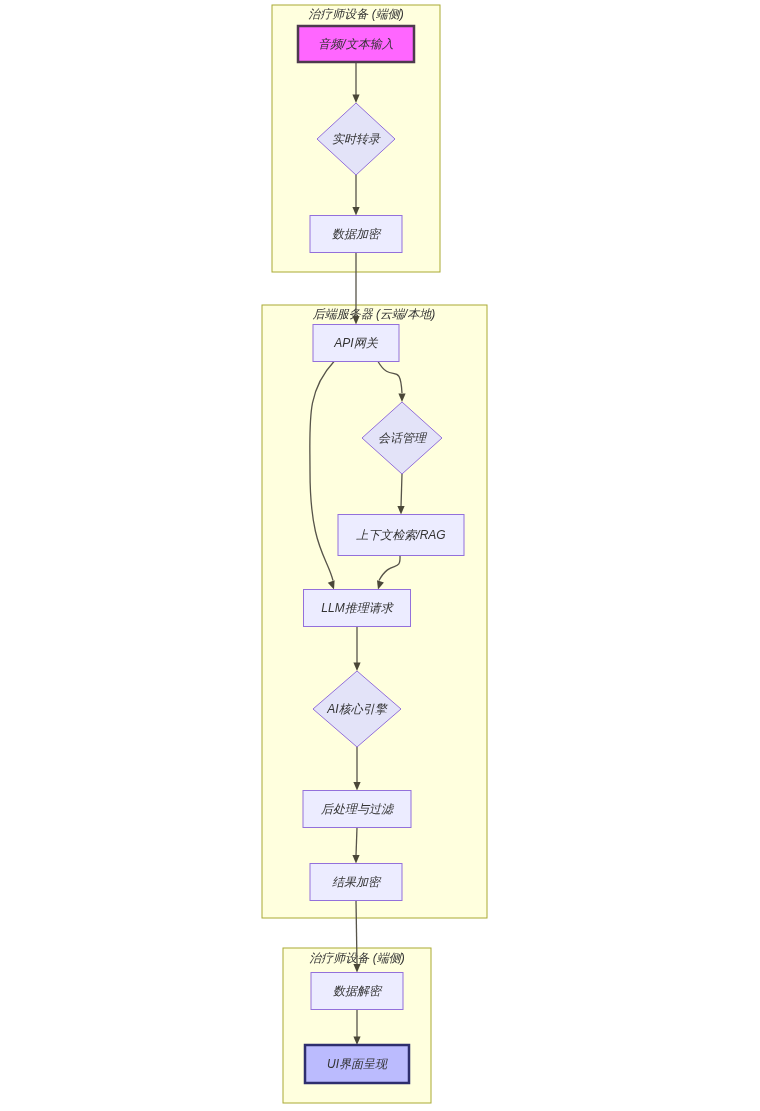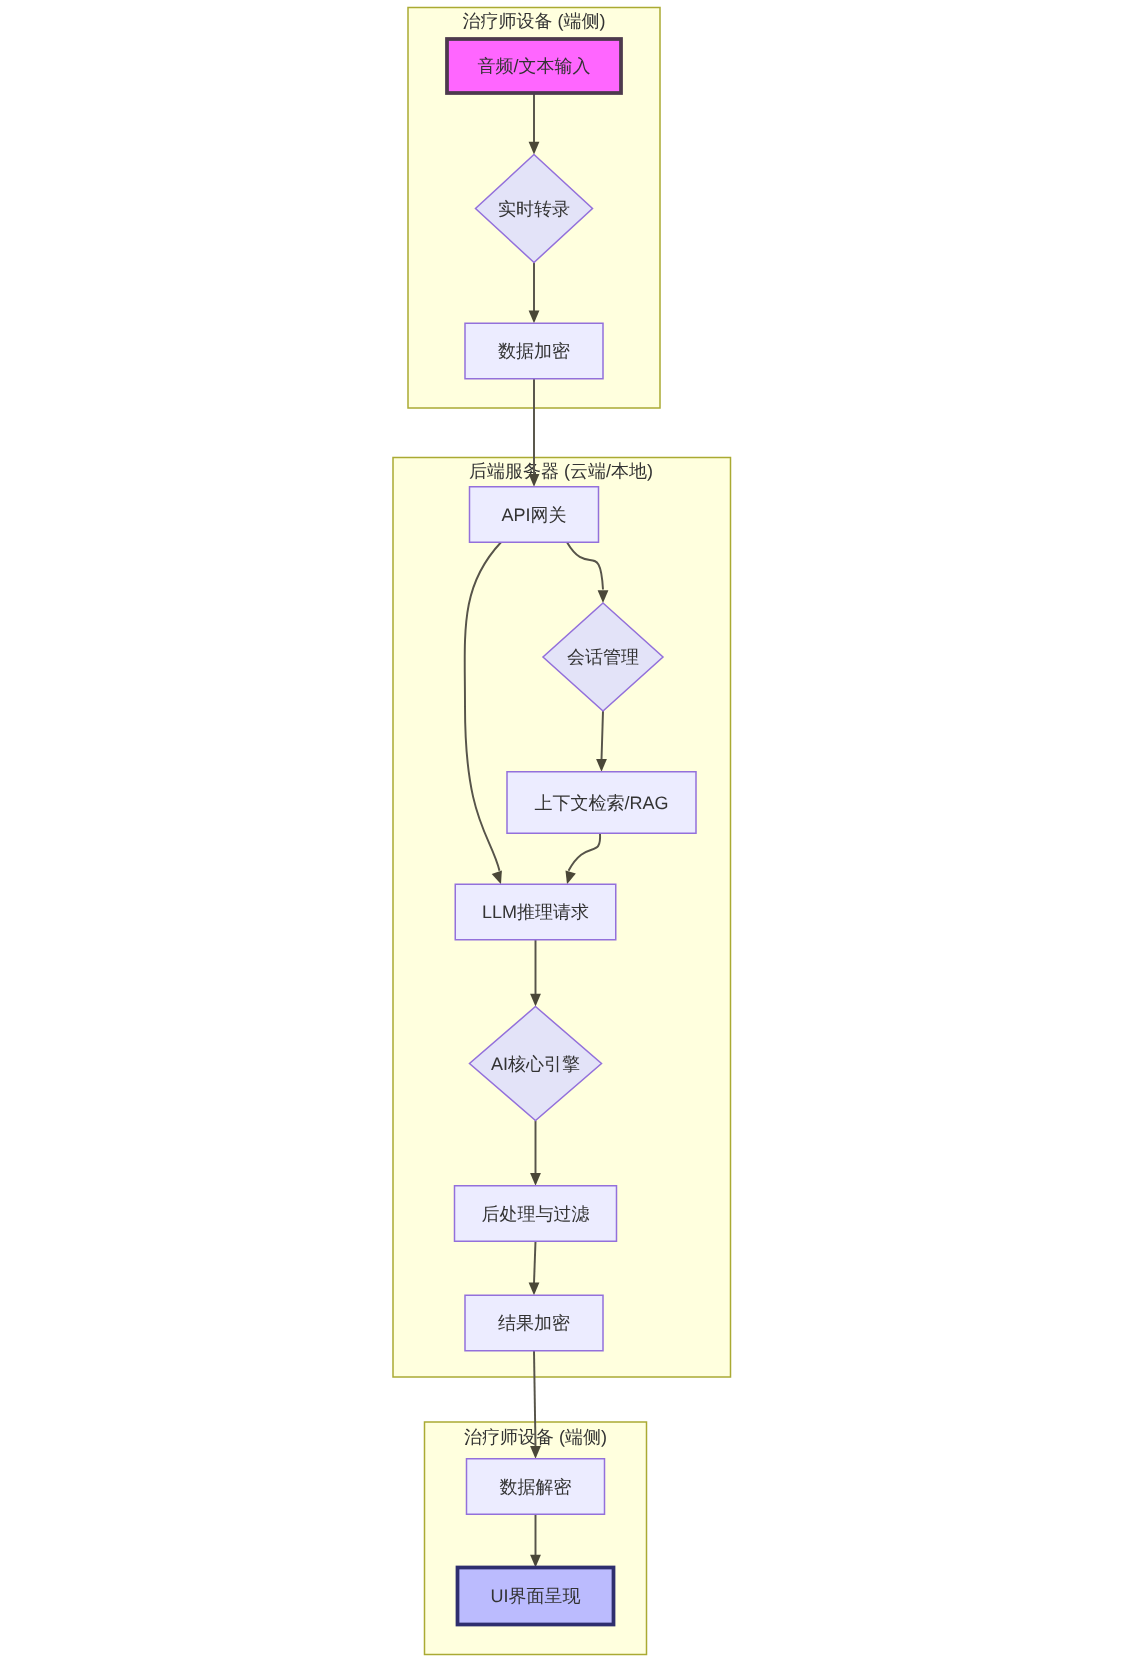--- a/index.html
+++ b/index.html
@@ -13,20 +13,21 @@
     position: relative;
     font-family: "Liberation Sans", "DejaVu Sans", sans-serif;
     overflow: hidden;
   }
   #diagram-root {
     position: absolute;
     left: 0;
     top: 0;
     width: 760px;
     height: 1111px;
+    font-style: italic;
   }
   svg#flow {
     display: block;
     width: 760px;
     height: 1111px;
   }
   .cluster-rect {
     fill: #ffffde;
     stroke: #aaaa33;
     stroke-width: 1px;

